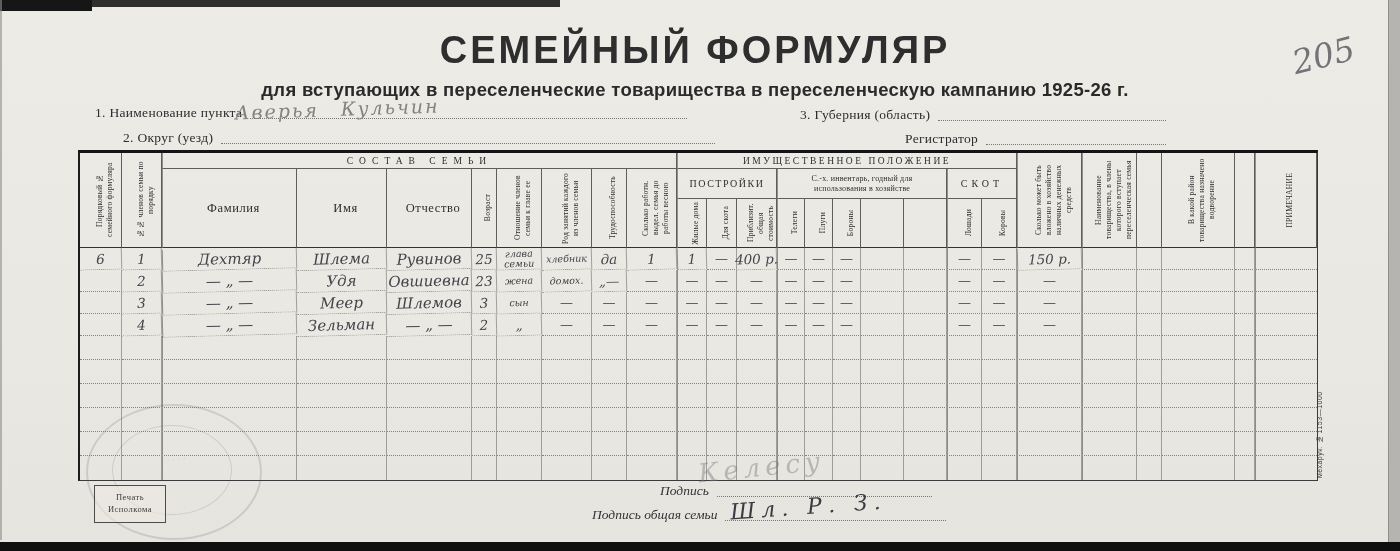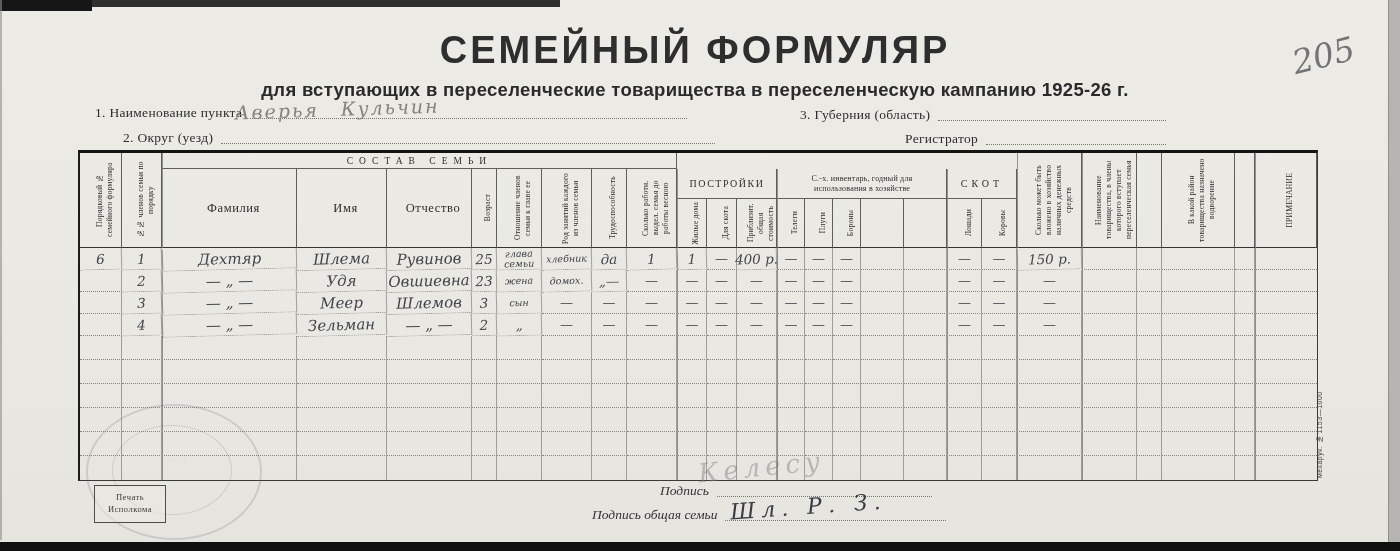--- a/index.html
+++ b/index.html
@@ -97,20 +97,21 @@
     <span class="dotline"></span>
   </div>
 
   <div class="fieldrow" style="left:905px;top:130px;width:267px;">
     <span>Регистратор</span>
     <span class="dotline"></span>
   </div>
 
   <div class="formtable" id="formtable" style="grid-template-columns: 42px 40px 135px 90px 85px 25px 45px 50px 35px 50px 30px 30px 40px 28px 28px 28px 43px 43px 35px 35px 65px 55px 25px 73px 20px 62px; grid-template-rows: 16px 30px 49px repeat(4, 22px) repeat(6, 24px);">
       <div class="hc hl grp ls6" style="grid-area: 1 / 3 / 2 / 11;">СОСТАВ СЕМЬИ</div>
+      <div class="hc hl grp ls3" style="grid-area: 1 / 11 / 2 / 21;">ИМУЩЕСТВЕННОЕ ПОЛОЖЕНИЕ</div>
       <div class="hc hl grp2 ls2" style="grid-area: 2 / 11 / 3 / 14;">ПОСТРОЙКИ</div>
       <div class="hc hl grp2 tiny" style="grid-area: 2 / 14 / 3 / 19;">С.-х. инвентарь, годный для использования в хозяйстве</div>
       <div class="hc hl grp2 ls4" style="grid-area: 2 / 19 / 3 / 21;">СКОТ</div>
       <div class="hc hb hl cn" style="grid-area: 2 / 3 / 4 / 4;">Фамилия</div>
       <div class="hc hb cn" style="grid-area: 2 / 4 / 4 / 5;">Имя</div>
       <div class="hc hb cn" style="grid-area: 2 / 5 / 4 / 6;">Отчество</div>
       <div class="hc hb" style="grid-area: 1 / 1 / 4 / 2;">
         <span class="rot">Порядковый № семейного формуляра</span>
       </div>
       <div class="hc hb" style="grid-area: 1 / 2 / 4 / 3;">

